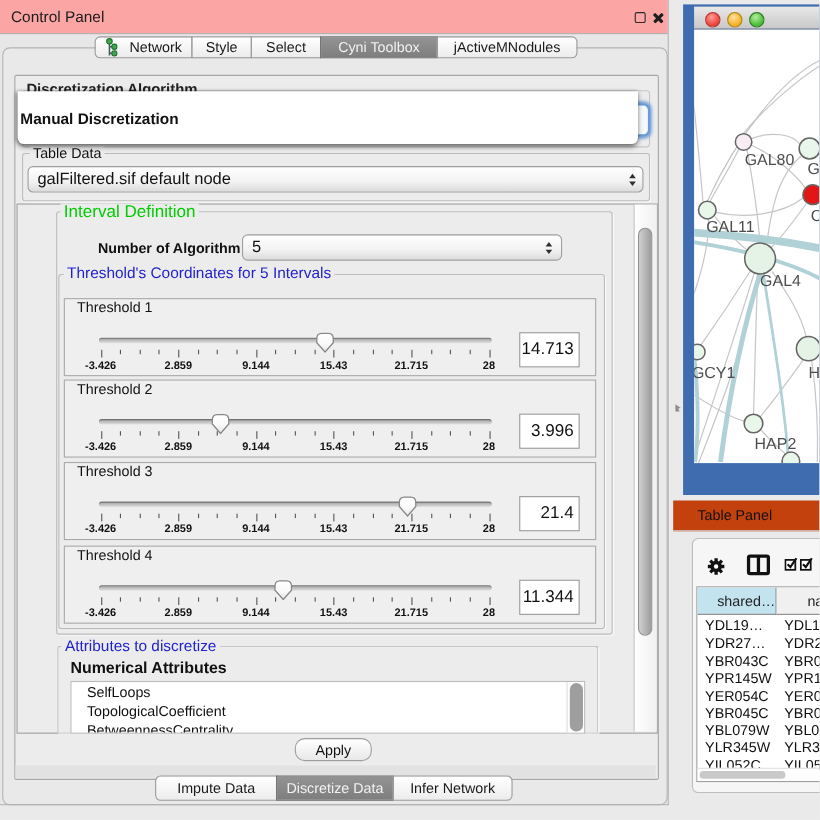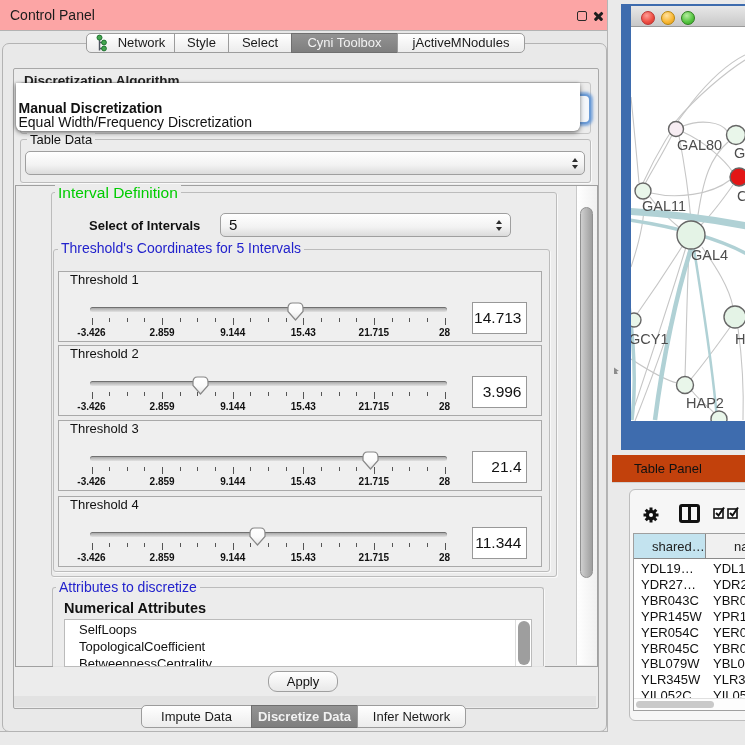--- a/index.html
+++ b/index.html
@@ -84,32 +84,33 @@
 </svg>
 
 <div class="abs" style="left:20px;top:82px;width:569px;height:50px;border:1px solid #c6c6c6;border-radius:3px;"></div>
 <div class="abs b" style="left:24px;top:73px;color:#222;font-size:13.5px;">Discretization Algorithm</div>
 
 <div class="abs" style="left:569px;top:94px;width:18px;height:26px;border:2px solid #6b9bd6;border-radius:0 6px 6px 0;background:#f4f7fb;box-shadow:0 0 2.5px 1.5px rgba(96,148,214,.75);"></div>
 
 <div class="gbox" style="left:20px;top:139px;width:569px;height:42px;"></div>
 <div class="gtitle" style="left:27px;top:133px;">Table Data</div>
 <div class="combo" style="left:25px;top:151px;width:560px;height:24px;">
+  <span class="ct">galFiltered.sif default node</span>
   <span class="arr au" style="left:545.5px;top:5.5px;"></span>
   <span class="arr ad" style="left:545.5px;top:13px;"></span>
 </div>
 
 <div class="abs" style="left:15px;top:185px;width:581px;height:480px;border:1px solid #a0a0a0;background:#ececec;"></div>
 <div class="abs" id="vsb"></div>
 <div class="abs" id="vsbthumb"></div>
 
 <div class="gbox" style="left:51px;top:192px;width:504px;height:383px;"></div>
 <div class="gtitle" style="left:55px;top:185px;color:#00cc00;font-size:15.5px;line-height:15px;">Interval Definition</div>
 
-<div class="abs b" style="left:89px;top:218px;">Select of Intervals</div>
+<div class="abs b" style="left:89px;top:218px;">Number of Algorithm</div>
 <div class="combo" style="left:220px;top:213px;width:291px;height:24px;">
   <span class="ct">5</span>
   <span class="arr au" style="left:275px;top:5.5px;"></span>
   <span class="arr ad" style="left:275px;top:13px;"></span>
 </div>
 
 <div class="gbox" style="left:53px;top:249px;width:495px;height:321px;"></div>
 <div class="gtitle" style="left:58px;top:241px;color:#2222cc;font-size:14px;line-height:14px;">Threshold's Coordinates for 5 Intervals</div>
 
 <div id="thresholds">
@@ -291,26 +292,25 @@
   <div style="position:absolute;left:14px;top:19px;">TopologicalCoefficient</div>
   <div style="position:absolute;left:14px;top:36px;">BetweennessCentrality</div>
   <div style="position:absolute;right:0;top:0;width:15px;height:46px;background:#fff;border-left:1px solid #ddd;"></div>
   <div style="position:absolute;right:1.5px;top:1px;width:12px;height:44px;background:#9e9e9e;border-radius:6px;"></div>
 </div>
 
 <div class="abs" style="left:14px;top:696px;width:582px;height:11px;background:#e2e2e2;"></div>
 <div class="abs" style="left:268px;top:671px;width:68px;height:19px;border:1px solid #9f9f9f;border-radius:9px;background:linear-gradient(#ffffff,#e8e8e8);text-align:center;line-height:19px;">Apply</div>
 
 <div class="seg" style="left:141px;top:705px;width:111px;height:23px;border-radius:5px 0 0 5px;line-height:21px;">Impute Data</div>
-<div class="seg sel" style="left:251px;top:705px;width:107px;height:23px;line-height:21px;font-weight:bold;">Discretize Data</div>
+<div class="seg sel" style="left:251px;top:705px;width:107px;height:23px;line-height:21px;">Discretize Data</div>
 <div class="seg" style="left:357px;top:705px;width:109px;height:23px;border-radius:0 5px 5px 0;line-height:21px;">Infer Network</div>
 
 <div class="abs" id="popup">
   <div class="b" style="position:absolute;left:2.5px;top:16.5px;font-size:14px;">Manual Discretization</div>
-  <div style="position:absolute;left:2.5px;top:31px;font-size:14px;">Equal Width/Frequency Discretization</div>
 </div>
 
 <svg class="abs" style="left:613px;top:366px;" width="8" height="9" viewBox="0 0 8 9">
     <path d="M1,8 L1,1.5 L6,5 L3.5,5.3 L4.8,8 Z" fill="#8c8c8c"></path>
   </svg>
 
 <div class="abs" id="netwin"></div>
 <div class="abs" id="nettitle"></div>
 <div class="tl" style="left:641px;background:radial-gradient(circle at 40% 30%,#ff9d96,#ed4b40 60%,#c93a30);border:0.5px solid #b33;"></div>
 <div class="tl" style="left:661px;background:radial-gradient(circle at 40% 30%,#ffe2a0,#f8b530 60%,#d99b22);border:0.5px solid #b8860b;"></div>

